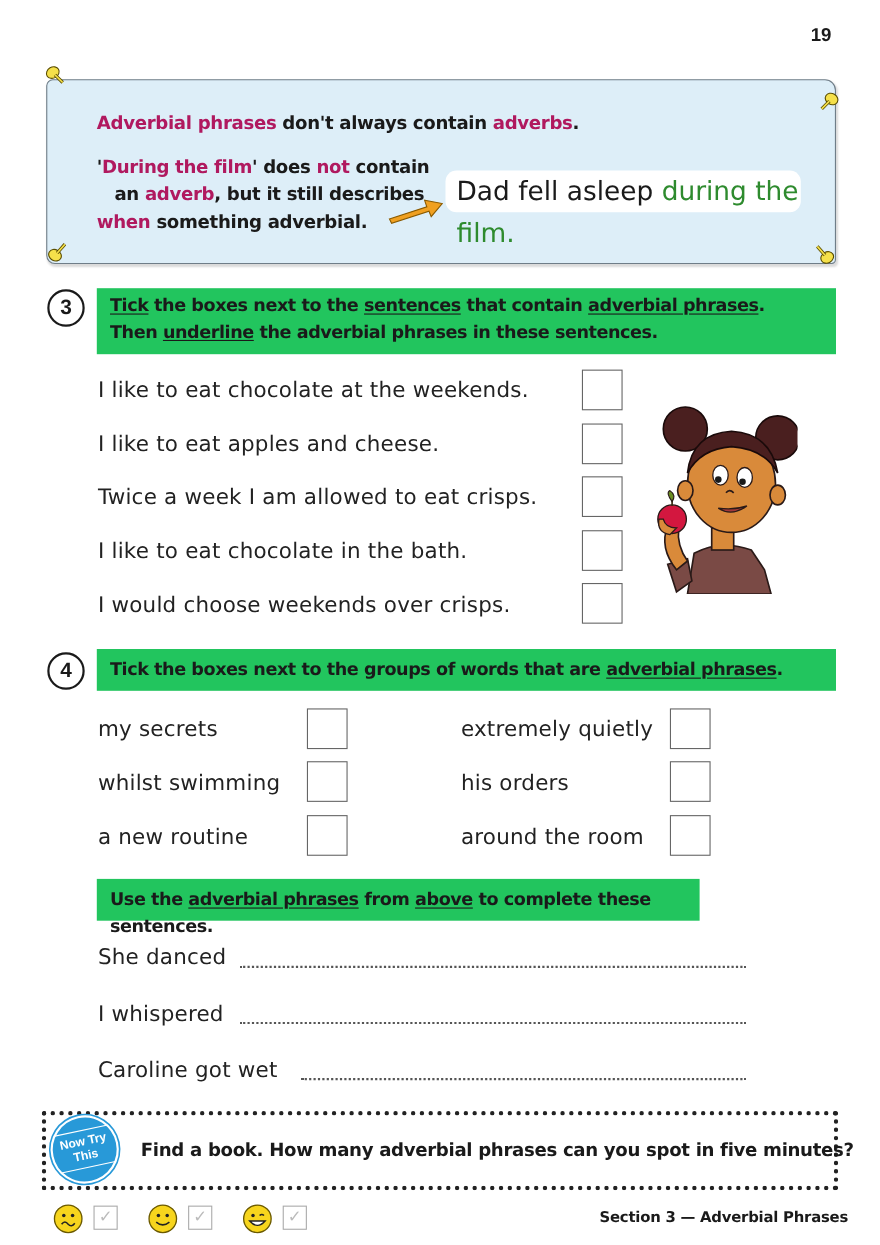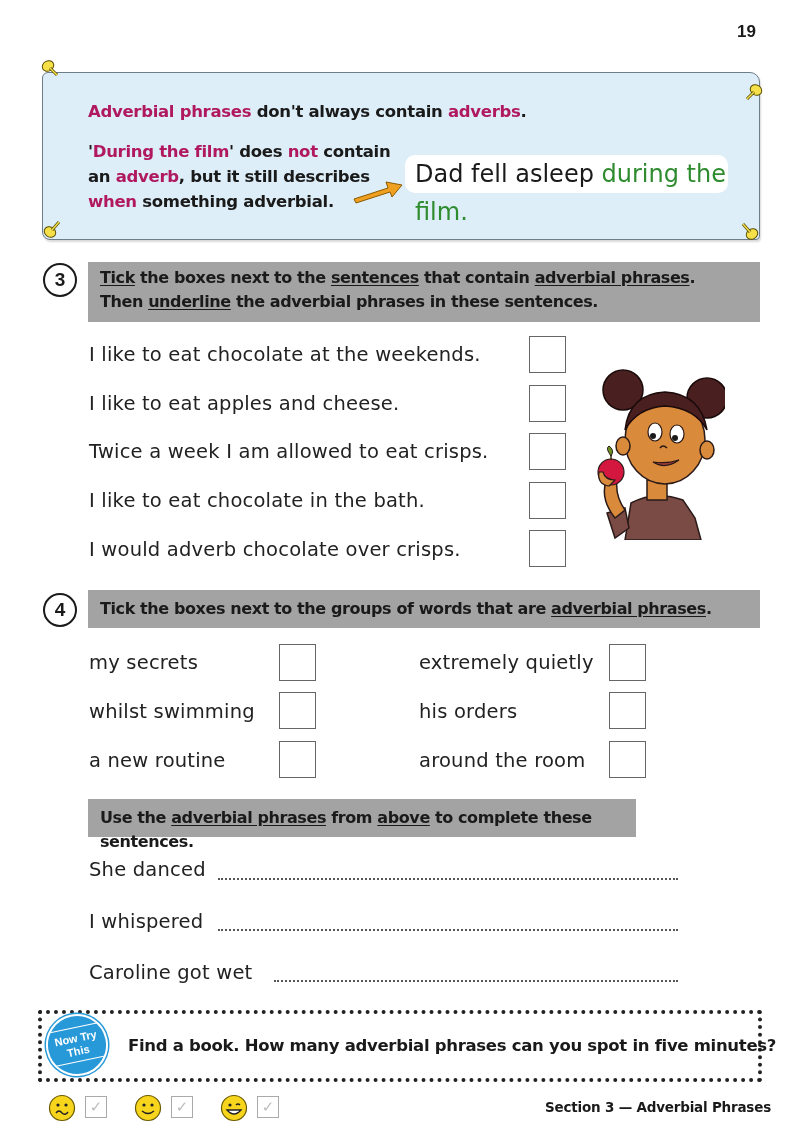--- a/index.html
+++ b/index.html
@@ -25,21 +25,21 @@
     }
     .example-green { color: #2e8b2e; }
     .arrow { position: absolute; left: 352px; top: 175px; width: 52px; height: 30px; }
 
     
     .q-circle {
       position: absolute; width: 34px; height: 34px; border: 2px solid #1a1a1a; border-radius: 50%;
       font-size: 19px; font-weight: bold; text-align: center; line-height: 30px; background: #fff;
     }
     .instruction {
-      position: absolute; background: #a3a3a3; font-family: "DejaVu Sans", sans-serif; font-weight: bold;
+      position: absolute; background: #22c55e; font-family: "DejaVu Sans", sans-serif; font-weight: bold;
       font-size: 16px; letter-spacing: -0.4px; line-height: 24px; padding: 4px 12px; color: #1a1a1a;
     }
     .instruction u { text-decoration: underline; text-underline-offset: 2px; }
 
     .sentence { position: absolute; font-family: "DejaVu Sans", sans-serif; font-size: 19.5px; color: #222; letter-spacing: 0.2px; }
     .tickbox { position: absolute; width: 37px; height: 37px; border: 1.5px solid #666; background: #fff; }
 
     .dotline { position: absolute; height: 2px; border-bottom: 2px dotted #555; }
 
     
@@ -93,21 +93,21 @@
   <line x1="12" y1="12" x2="5" y2="4" stroke="#5a4d00" stroke-width="3"></line>
   <line x1="12" y1="12" x2="5" y2="4" stroke="#f5e04a" stroke-width="1.5"></line>
 </svg>
 
 <div class="info-line" style="left:88px;top:102px;">
   <span class="kw">Adverbial phrases</span><span> don't always contain </span><span class="kw">adverbs</span><span>.</span>
 </div>
 <div class="info-line" style="left:88px;top:142px;">
   <span>'</span><span class="kw">During the film</span><span>' does </span><span class="kw">not</span><span> contain</span>
 </div>
-<div class="info-line" style="left:88px;top:167px;">
+<div class="info-line" style="left:104px;top:167px;">
   <span>an </span><span class="kw">adverb</span><span>, but it still describes</span>
 </div>
 <div class="info-line" style="left:88px;top:192px;">
   <span class="kw">when</span><span> something adverbial.</span>
 </div>
 
 <svg class="arrow" viewBox="0 0 52 30">
   <path d="M2 24 L36 13 L34 7 L50 10 L40 22 L38 17 L4 28 Z" fill="#f0a021" stroke="#8a5a00" stroke-width="1"></path>
 </svg>
 
@@ -122,21 +122,21 @@
 </div>
 
 <div class="sentence" style="left:89px;top:343px;">I like to eat chocolate at the weekends.</div>
 <div class="tickbox" style="left:529px;top:336px;"></div>
 <div class="sentence" style="left:89px;top:392px;">I like to eat apples and cheese.</div>
 <div class="tickbox" style="left:529px;top:385px;"></div>
 <div class="sentence" style="left:89px;top:440px;">Twice a week I am allowed to eat crisps.</div>
 <div class="tickbox" style="left:529px;top:433px;"></div>
 <div class="sentence" style="left:89px;top:489px;">I like to eat chocolate in the bath.</div>
 <div class="tickbox" style="left:529px;top:482px;"></div>
-<div class="sentence" style="left:89px;top:538px;">I would adverb chocolate over crisps.</div>
+<div class="sentence" style="left:89px;top:538px;">I would choose weekends over crisps.</div>
 <div class="tickbox" style="left:529px;top:530px;"></div>
 
 <svg class="character" viewBox="0 0 140 172">
 
   <path d="M40 172 L46 135 Q70 122 98 132 L110 150 L116 172 Z" fill="#7a4a45" stroke="#2a1a18" stroke-width="1.5"></path>
   <path d="M40 140 L22 145 L30 170 L44 160 Z" fill="#7a4a45" stroke="#2a1a18" stroke-width="1.5"></path>
 
   <rect x="62" y="112" width="20" height="20" fill="#d98a3a" stroke="#2a1a18" stroke-width="1.5"></rect>
 
   <path d="M22 110 Q14 130 30 150 L40 142 Q30 128 32 112 Z" fill="#d98a3a" stroke="#2a1a18" stroke-width="1.5"></path>

